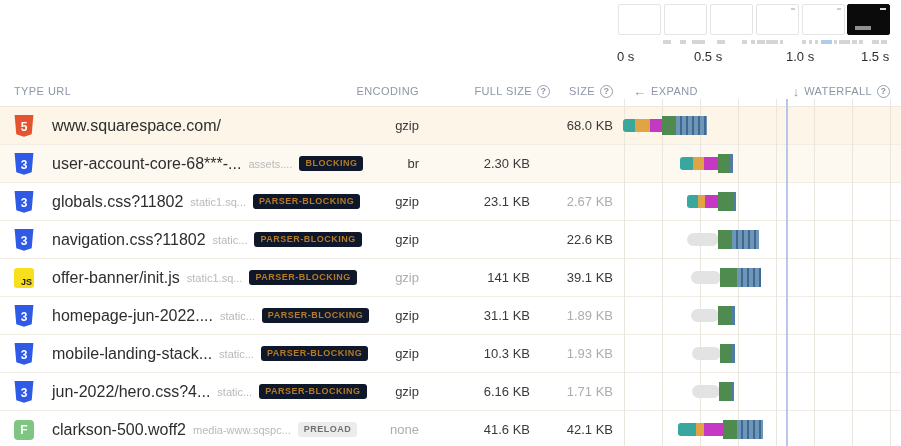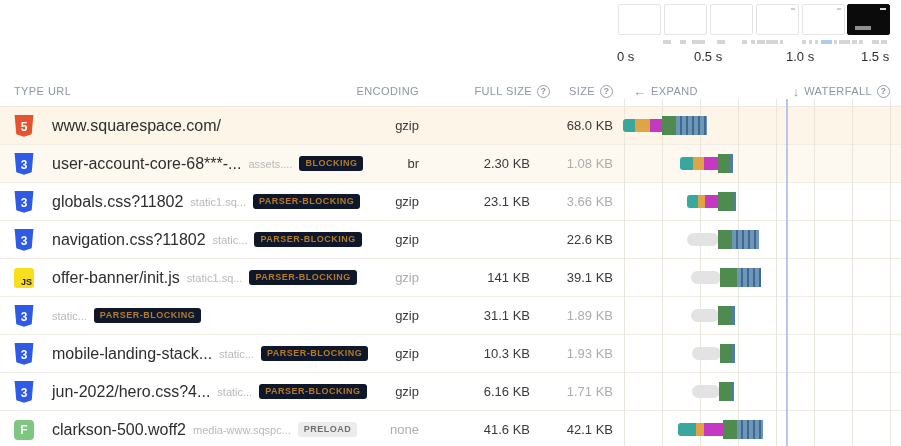--- a/index.html
+++ b/index.html
@@ -178,40 +178,39 @@
       <path d="M0.6 0 H19.4 L17.7 19.3 L10 21.8 L2.3 19.3 Z" fill="#2e5ae6"></path>
       <text x="10" y="15.5" text-anchor="middle" font-family="Liberation Sans, sans-serif" font-size="12" font-weight="bold" fill="#ffffff">3</text>
     </svg>
         <span class="urlcell">
        <span class="url">user-account-core-68***-...</span>
           <span class="host">assets....</span>
           <span class="badge warn">BLOCKING</span>
      </span>
         <span class="cell enc ">br</span>
         <span class="cell full">2.30 KB</span>
-        <span class="cell size muted">1.08 KB</span>
         <span class="seg dns small first" style="left:680px;width:13px"></span>
         <span class="seg con small" style="left:693px;width:11px"></span>
         <span class="seg ssl small" style="left:704px;width:14px"></span>
         <span class="seg ttfb big" style="left:718px;width:12px"></span>
         <span class="seg dl big" style="left:730px;width:3px"></span>
       </div>
       <div class="row" style="background: rgb(255, 255, 255);">
         <svg class="ic" width="20" height="22" viewBox="0 0 20 22">
       <path d="M0.6 0 H19.4 L17.7 19.3 L10 21.8 L2.3 19.3 Z" fill="#2e5ae6"></path>
       <text x="10" y="15.5" text-anchor="middle" font-family="Liberation Sans, sans-serif" font-size="12" font-weight="bold" fill="#ffffff">3</text>
     </svg>
         <span class="urlcell">
        <span class="url">globals.css?11802</span>
           <span class="host">static1.sq...</span>
           <span class="badge warn">PARSER-BLOCKING</span>
      </span>
         <span class="cell enc ">gzip</span>
         <span class="cell full">23.1 KB</span>
-        <span class="cell size muted">3.66 KB</span>
+        <span class="cell size muted">2.67 KB</span>
         <span class="seg dns small first" style="left:687px;width:11px"></span>
         <span class="seg con small" style="left:698px;width:7px"></span>
         <span class="seg ssl small" style="left:705px;width:13px"></span>
         <span class="seg ttfb big" style="left:718px;width:15px"></span>
         <span class="seg dl big" style="left:733px;width:3px"></span>
       </div>
       <div class="row" style="background: rgb(255, 255, 255);">
         <svg class="ic" width="20" height="22" viewBox="0 0 20 22">
       <path d="M0.6 0 H19.4 L17.7 19.3 L10 21.8 L2.3 19.3 Z" fill="#2e5ae6"></path>
       <text x="10" y="15.5" text-anchor="middle" font-family="Liberation Sans, sans-serif" font-size="12" font-weight="bold" fill="#ffffff">3</text>
@@ -240,20 +239,21 @@
         <span class="seg wait small first" style="left:691px;width:30px"></span>
         <span class="seg ttfb big" style="left:720px;width:17px"></span>
         <span class="seg dl big striped" style="left:737px;width:24px"></span>
       </div>
       <div class="row" style="background: rgb(255, 255, 255);">
         <svg class="ic" width="20" height="22" viewBox="0 0 20 22">
       <path d="M0.6 0 H19.4 L17.7 19.3 L10 21.8 L2.3 19.3 Z" fill="#2e5ae6"></path>
       <text x="10" y="15.5" text-anchor="middle" font-family="Liberation Sans, sans-serif" font-size="12" font-weight="bold" fill="#ffffff">3</text>
     </svg>
         <span class="urlcell">
+       <span class="url">homepage-jun-2022....</span>
           <span class="host">static...</span>
           <span class="badge warn">PARSER-BLOCKING</span>
      </span>
         <span class="cell enc ">gzip</span>
         <span class="cell full">31.1 KB</span>
         <span class="cell size muted">1.89 KB</span>
         <span class="seg wait small first" style="left:691px;width:28px"></span>
         <span class="seg ttfb big" style="left:718px;width:13px"></span>
         <span class="seg dl big" style="left:731px;width:4px"></span>
       </div>

